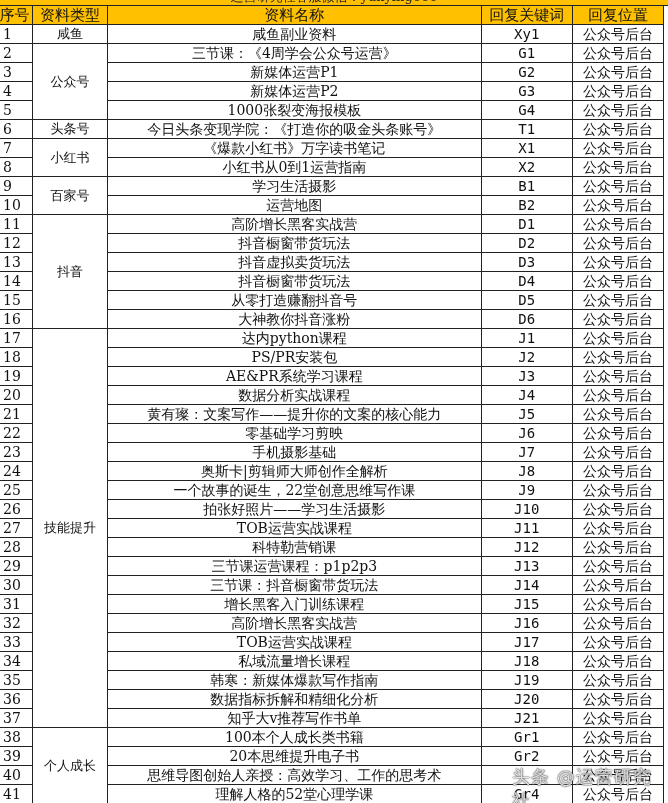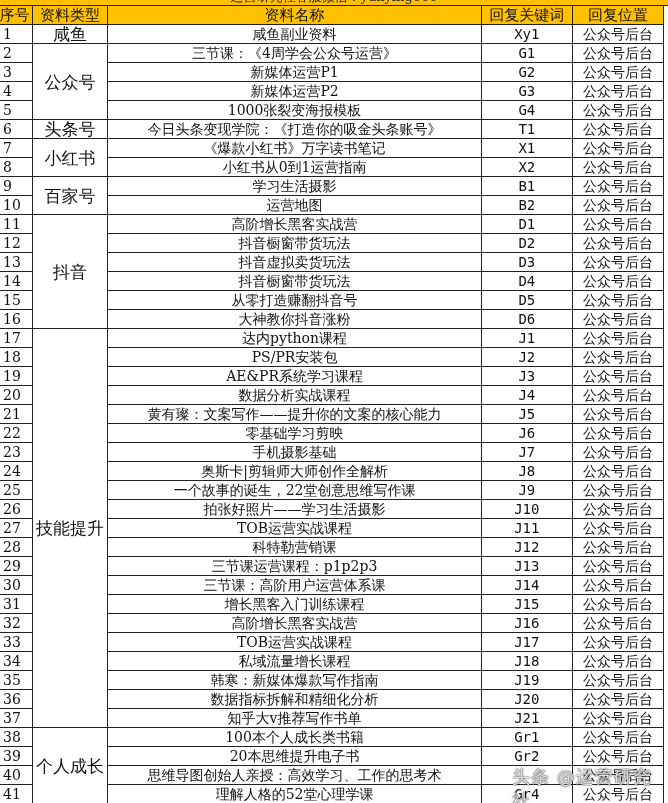--- a/index.html
+++ b/index.html
@@ -9,21 +9,21 @@
             background: #FFC000; border-bottom: 1px solid #222; text-align: center;
             font-size: 13px; line-height: 17px; color: #222; overflow: hidden; }
   .sheet { position: absolute; left: -4px; top: 5px; border-collapse: collapse;
            table-layout: fixed; }
   .sheet td, .sheet th { border: 1px solid #222; padding: 0; text-align: center;
            vertical-align: middle; white-space: nowrap; overflow: hidden;
            font-size: 14px; font-weight: normal; }
   .sheet th { background: #FFC000; height: 18px; line-height: 18px; font-size: 15px; }
   .sheet td { height: 18px; line-height: 18px; background: #fff; }
   .sheet td.seq { text-align: left; padding-left: 6px; }
-  .sheet td.type { font-size: 17px; }
+  .sheet td.type { font-size: 13px; }
   .sheet td.kw { font-family: "DejaVu Sans Mono", "Liberation Mono", monospace; font-size: 14px; margin-left: 20px; }
   .watermark { position: absolute; left: 512px; top: 765px; font-size: 18px;
                color: rgba(255,255,255,0.85); text-shadow: 0 0 2px #333, 0 0 1px #333;
                font-family: "DejaVu Sans", sans-serif; letter-spacing: 1px; }
   col.c-seq { width: 36px; } col.c-type { width: 76px; } col.c-name { width: 377px; }
   col.c-kw { width: 92px; } col.c-pos { width: 92px; }
 </style>
 </head>
 <body>
 
@@ -225,21 +225,21 @@
         <td>公众号后台</td>
       </tr>
       <tr>
         <td class="seq">29</td>
         <td>三节课运营课程：p1p2p3</td>
         <td class="kw">J13</td>
         <td>公众号后台</td>
       </tr>
       <tr>
         <td class="seq">30</td>
-        <td>三节课：高阶用户运营体系课</td>
+        <td>三节课：抖音橱窗带货玩法</td>
         <td class="kw">J14</td>
         <td>公众号后台</td>
       </tr>
       <tr>
         <td class="seq">31</td>
         <td>增长黑客入门训练课程</td>
         <td class="kw">J15</td>
         <td>公众号后台</td>
       </tr>
       <tr>

